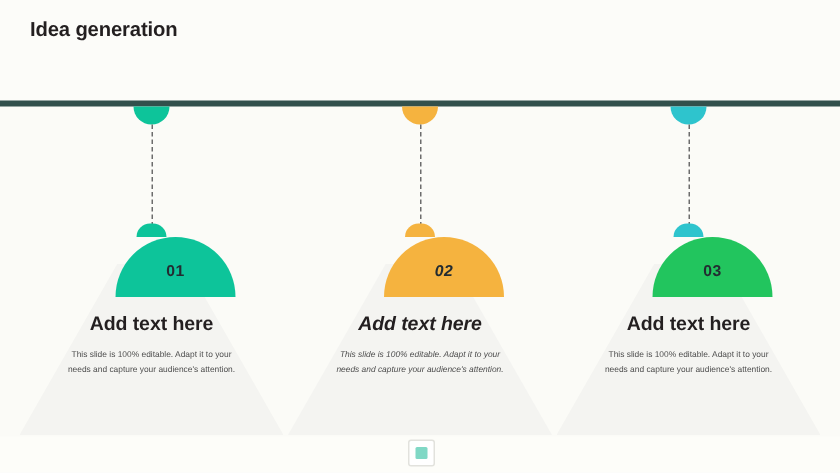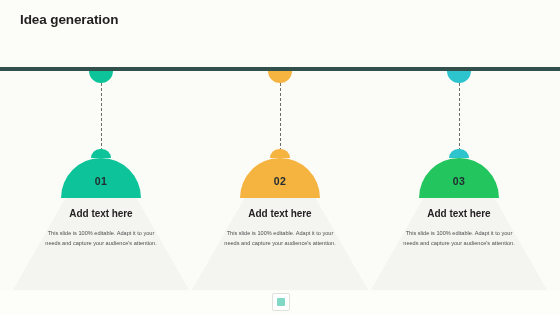--- a/index.html
+++ b/index.html
@@ -48,21 +48,21 @@
     background: #32504c;
   }
   
   .column {
     position: absolute;
     top: 0;
     width: 186px;
     height: 315px;
   }
   .col-0 { left: 8px; }
-  .col-1 { left: 187px; }
+  .col-1 { left: 187px; font-style: italic; }
   .col-2 { left: 366px; }
 
   
   .light-beam {
     position: absolute;
     left: 50%;
     top: 176px;
     width: 176px;
     height: 114px;
     margin-left: -88px;
@@ -102,21 +102,21 @@
     position: absolute;
     left: 50%;
     top: 0px;
     width: 20px;
     height: 9px;
     margin-left: -10px;
     border-radius: 10px 10px 0 0;
   }
   .lamp-shade {
     position: absolute;
-    left: 0;
+    left: 16px;
     top: 9px;
     width: 80px;
     height: 40px;
     border-radius: 40px 40px 0 0;
     display: flex;
     align-items: center;
     justify-content: center;
   }
   .lamp-number {
     font-size: 10.5px;
@@ -128,21 +128,21 @@
   
   .text-block {
     position: absolute;
     left: 50%;
     top: 208px;
     width: 152px;
     margin-left: -76px;
     text-align: center;
   }
   .block-heading {
-    font-size: 10px;
+    font-size: 13px;
     font-weight: bold;
     color: #231f20;
     letter-spacing: -0.05px;
     margin-bottom: 9px;
   }
   .block-body {
     font-size: 5.6px;
     line-height: 1.85;
     color: #4e4e4e;
     padding: 0 16px;

